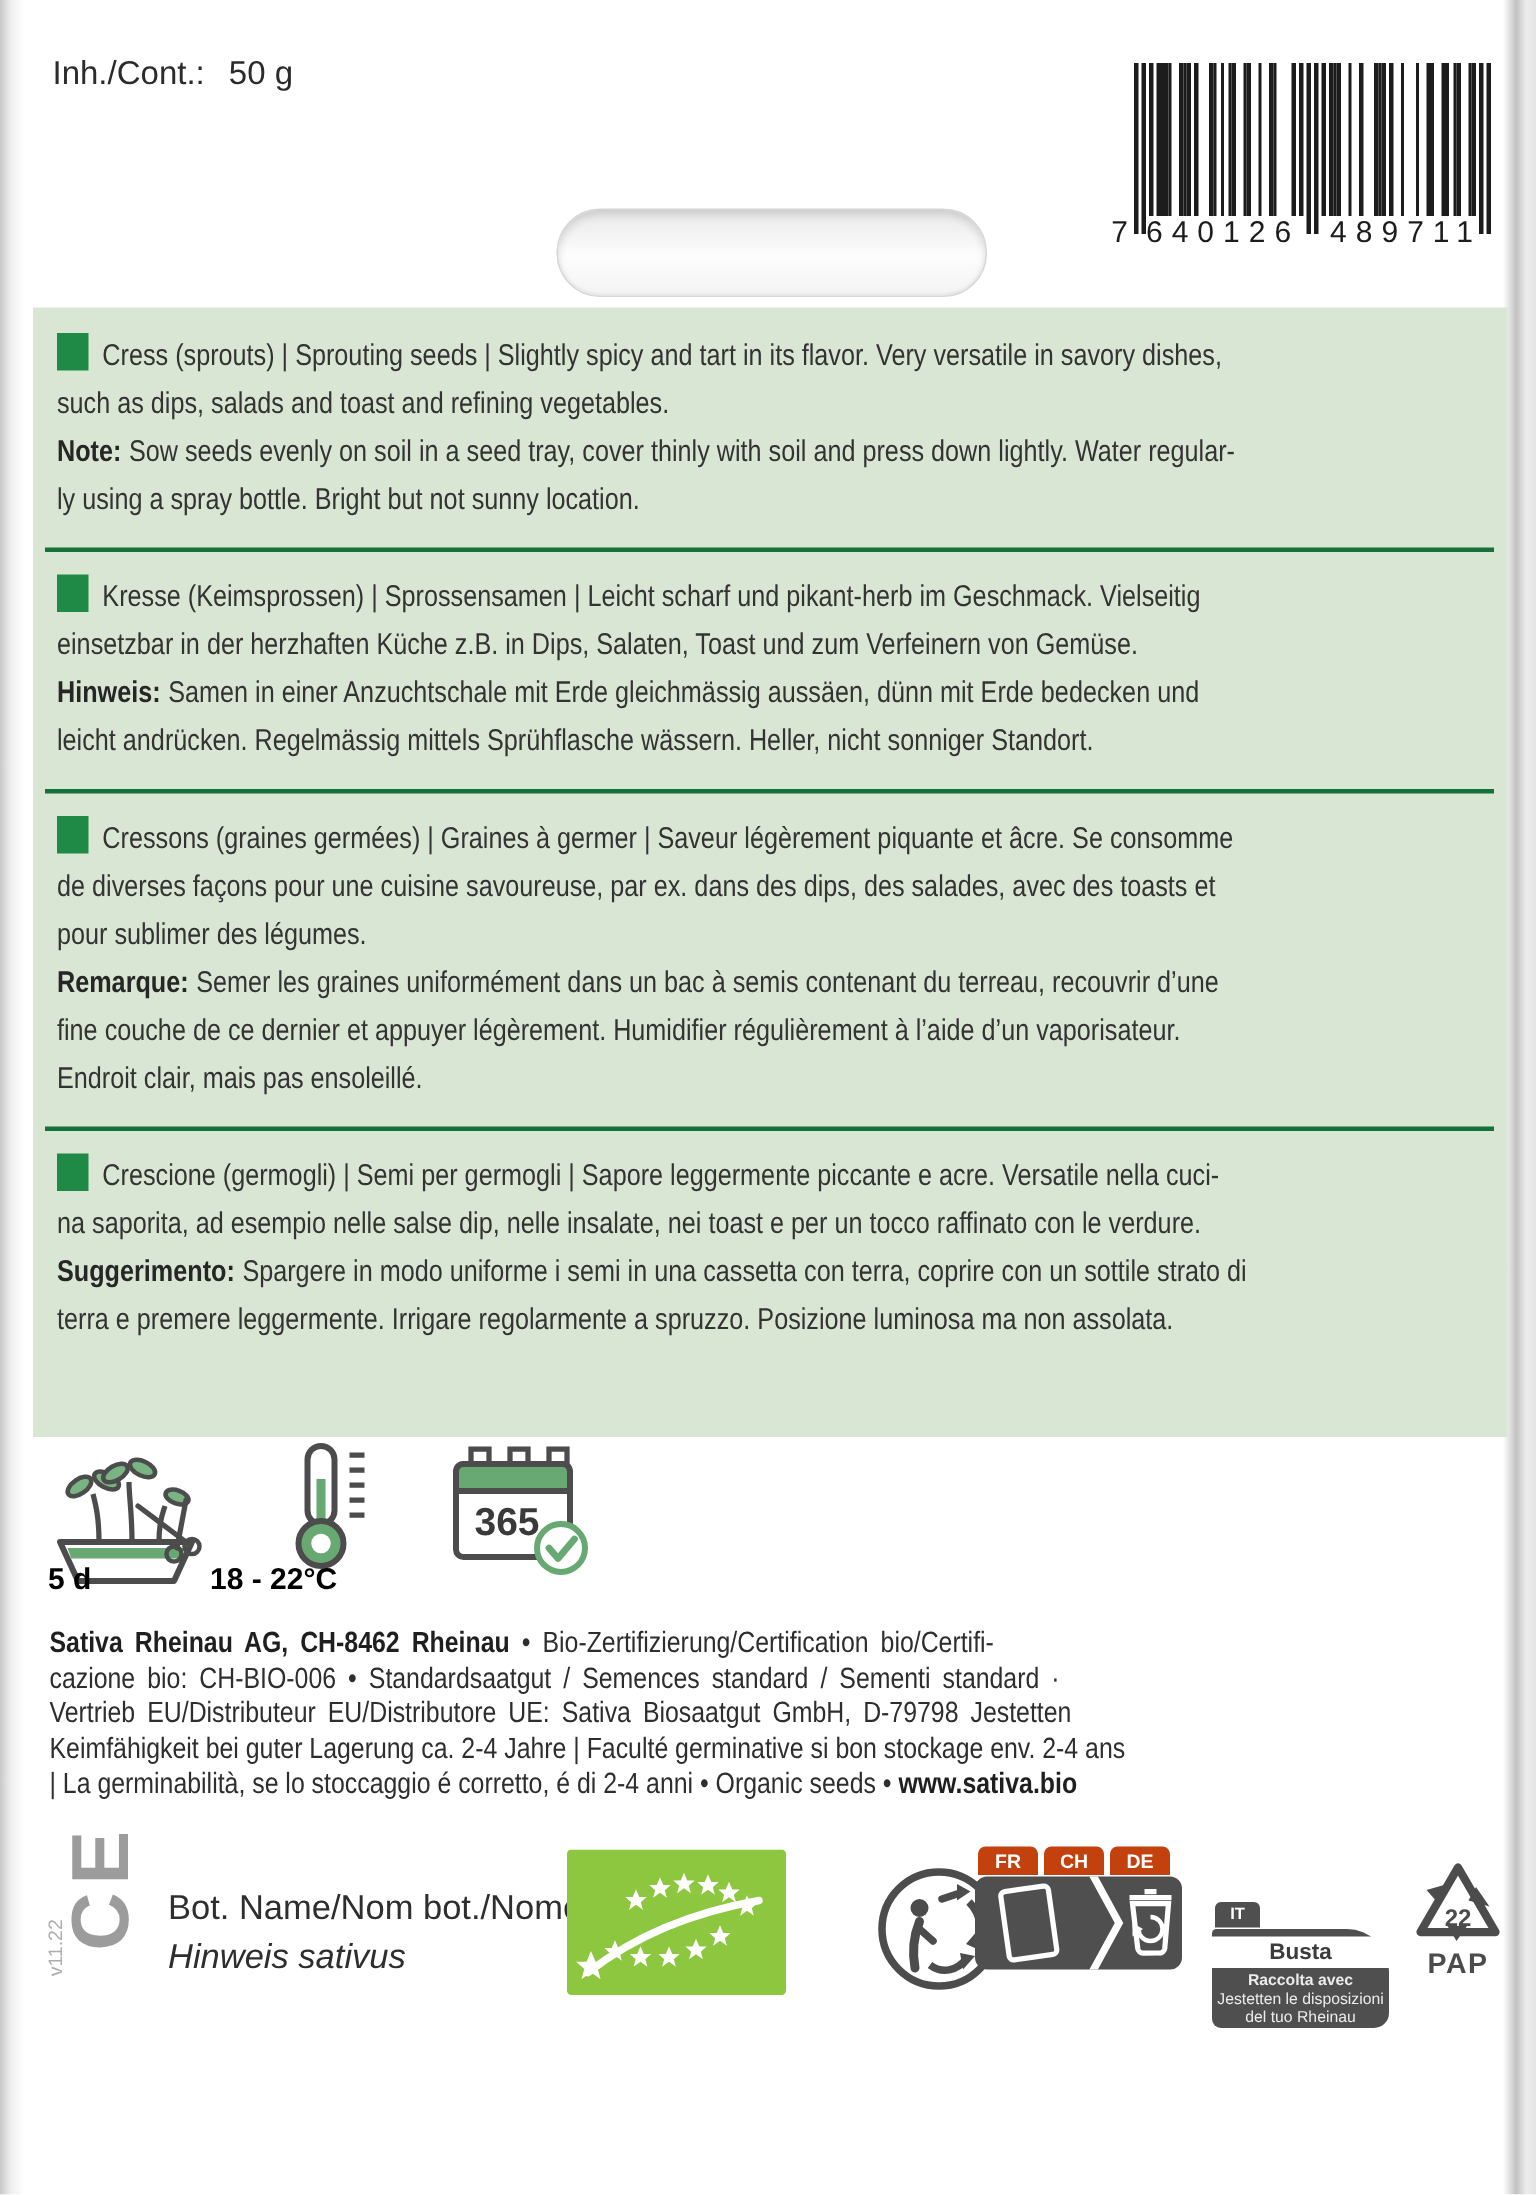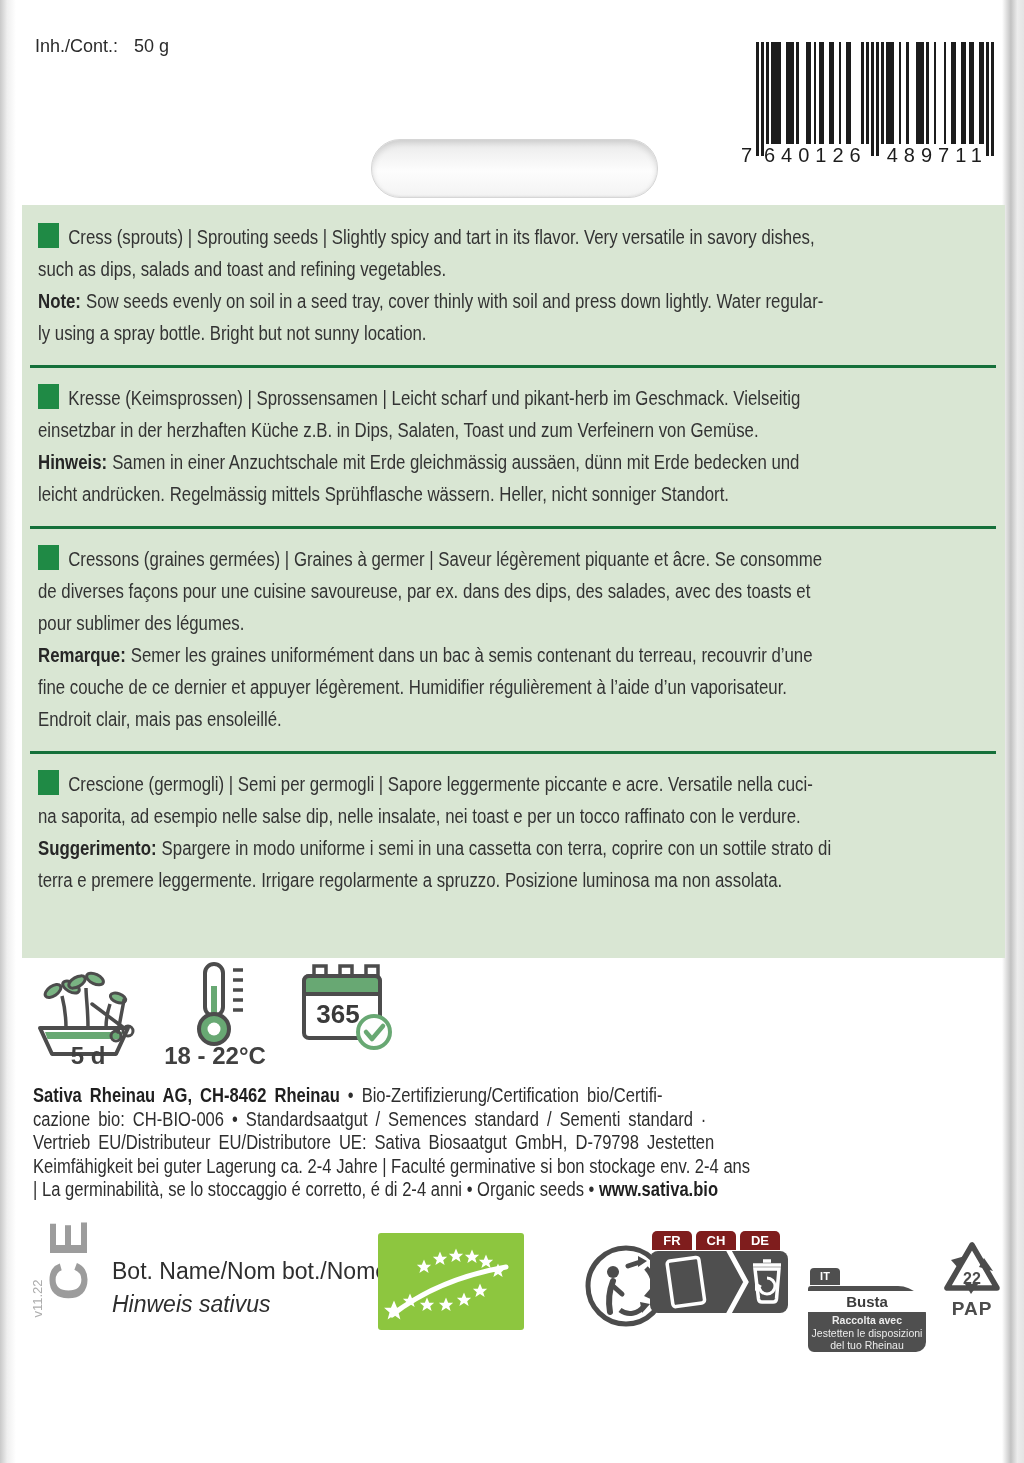--- a/index.html
+++ b/index.html
@@ -7,21 +7,21 @@
     position:relative;width:1024px;height:1463px;background:#fff;
     font-family:"Liberation Sans", sans-serif;color:#333;overflow:hidden;
   }
   .edge-left{position:absolute;left:0;top:0;width:16px;height:100%;
     background:linear-gradient(to right,#c9c9c9,#efefef 45%,#fff);}
   .edge-right{position:absolute;right:0;top:0;width:22px;height:100%;
     background:linear-gradient(to right,#fff 0%,#c2c2c2 40%,#ececec 70%,#e4e4e4 100%);}
 
   
   .inh{position:absolute;left:35px;top:36px;display:flex;gap:16px;
-    font-size:18px;color:#2b2b2b;}
+    font-size:22px;color:#2b2b2b;}
   .hang-hole{position:absolute;left:371px;top:139px;width:285px;height:57px;
     border-radius:29px;border:1px solid #d6d6d6;
     background:linear-gradient(180deg,#e9e9e9,#fdfdfd 55%,#f3f3f3);
     box-shadow:inset 0 3px 6px rgba(0,0,0,.13), inset 0 -1px 2px rgba(0,0,0,.05);}
 
   
   .barcode{position:absolute;left:756px;top:42px;width:238px;height:130px;}
   .barcode .bars{position:absolute;left:0;top:0;width:238px;height:114px;}
   .barcode .bar{position:absolute;top:0;background:#1c1c1c;}
   .bc-digit{position:absolute;top:102px;font-size:20px;color:#1c1c1c;}
@@ -35,22 +35,22 @@
   .ln{white-space:nowrap;font-size:20px;line-height:32px;color:#333;
     transform:scaleX(.84);transform-origin:0 50%;}
   .ln strong{color:#262626;margin-right:6px;}
   .bullet{display:inline-block;width:25px;height:25px;background:#1f8a45;
     margin-right:11px;vertical-align:-4px;}
   .divider{height:3px;background:#15703a;margin:10px 0 12px -8px;width:966px;}
   .section{padding:2px 0 6px;}
 
   
   .icon-group{position:absolute;}
-  .spec-label{position:absolute;top:1042px;font-size:24px;font-weight:bold;
-    color:#404040;text-align:center;}
+  .spec-label{position:absolute;top:1042px;font-size:20px;font-weight:bold;
+    color:#000000;}
 
   
   .company{position:absolute;left:33px;top:1084px;}
   .cl{white-space:nowrap;font-size:19.5px;line-height:23.5px;color:#2e2e2e;
     transform:scaleX(.85);transform-origin:0 50%;}
   .cl b{color:#1f1f1f;}
   .just{word-spacing:4px;}
 
   
   .ce{position:absolute;left:13px;top:1203px;width:110px;height:110px;
@@ -61,21 +61,21 @@
     display:flex;align-items:center;justify-content:center;}
   .version span{transform:rotate(-90deg);font-size:13px;color:#adadad;}
   .botname{position:absolute;left:112px;top:1258px;font-size:23px;color:#2e2e2e;}
   .botname .latin{font-style:italic;margin-top:6px;}
 
   .eu-logo{position:absolute;left:378px;top:1233px;}
   .triman{position:absolute;left:584px;top:1244px;}
 
   .fr-label{position:absolute;left:650px;top:1231px;width:138px;}
   .fr-tabs{display:flex;gap:4px;margin-left:2px;}
-  .fr-tab{width:40px;height:19px;background:#7f1d1d;color:#fff;font-size:13px;
+  .fr-tab{width:40px;height:19px;background:#c2410c;color:#fff;font-size:13px;
     font-weight:bold;text-align:center;line-height:20px;border-radius:5px 5px 0 0;}
   .fr-body{position:relative;width:138px;height:62px;background:#4f4f4f;
     border-radius:8px;margin-top:1px;}
 
   .it-label{position:absolute;left:808px;top:1268px;width:118px;}
   .it-tab{width:30px;height:17px;background:#4f4f4f;color:#fff;font-size:11px;
     font-weight:bold;text-align:center;line-height:17px;border-radius:4px 4px 0 0;
     margin-left:2px;}
   .it-body{width:118px;height:66px;background:#4f4f4f;
     border-radius:3px 28px 10px 6px;margin-top:1px;padding-top:5px;

